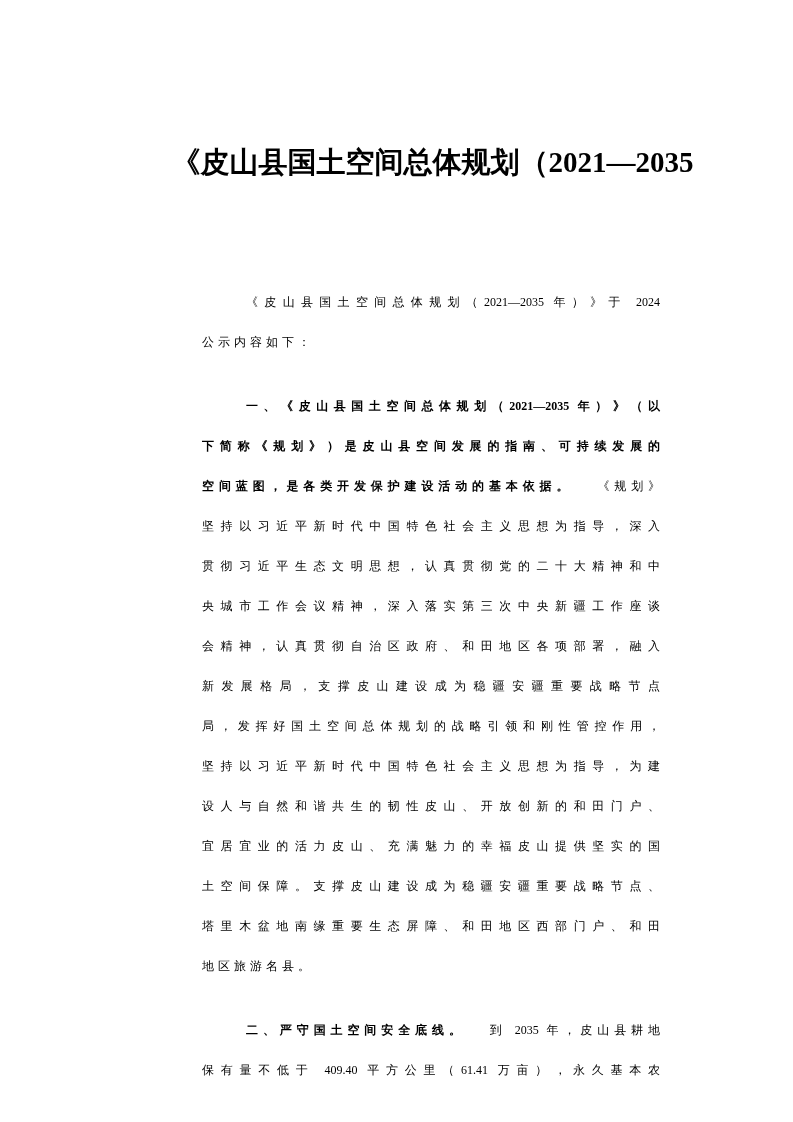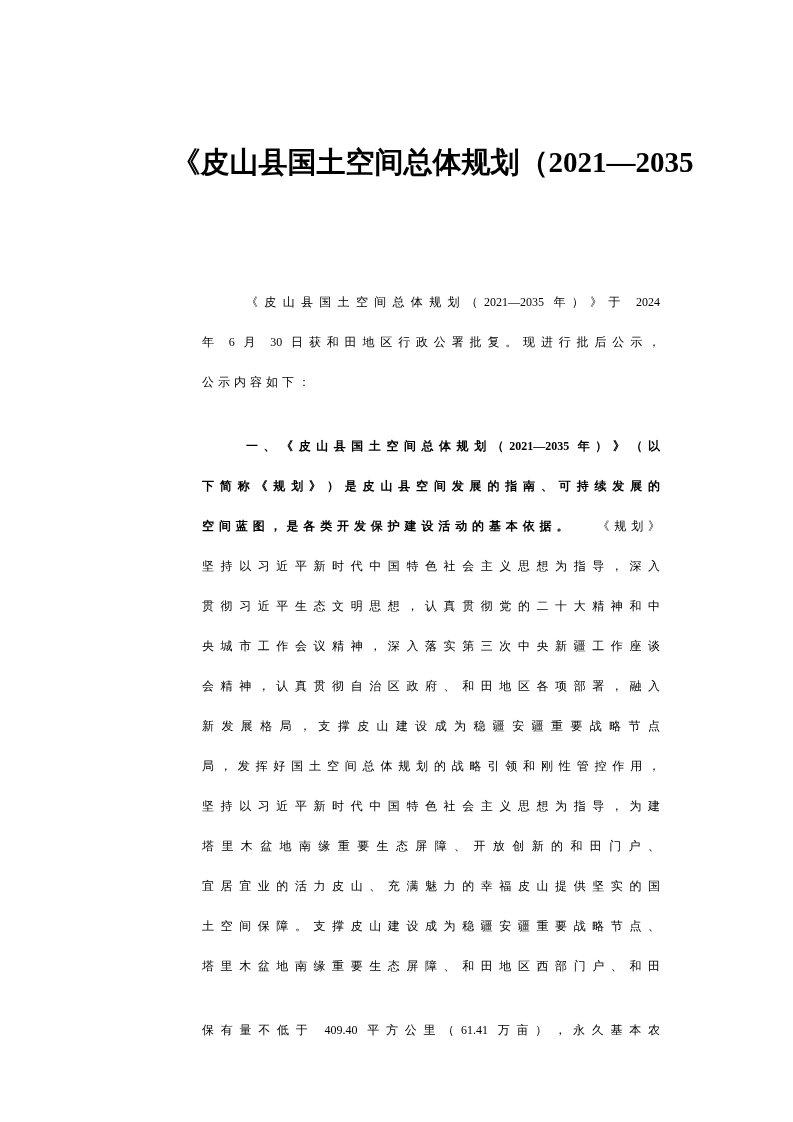--- a/index.html
+++ b/index.html
@@ -45,36 +45,37 @@
 </head>
 <body>
 
 <div class="page">
   <div class="doc-title">
     <div>《皮山县国土空间总体规划（2021—2035</div>
   </div>
   <div class="doc-body">
       <div class="para">
         <div class="line first"><span class="run">《皮山县国土空间总体规划（2021—2035 年）》于 2024</span></div>
-        <div class="line"><span class="run">年 6 月 30 日获和田地区行政公署批复。现进行批后公示，</span></div>
         <div class="line end"><span class="run">公示内容如下：</span></div>
       </div>
       <div class="para">
         <div class="line first"><span class="run bold">一、《皮山县国土空间总体规划（2021—2035 年）》（以</span></div>
         <div class="line"><span class="run bold">下简称《规划》）是皮山县空间发展的指南、可持续发展的</span></div>
         <div class="line"><span class="run bold">空间蓝图，是各类开发保护建设活动的基本依据。</span><span class="run">《规划》</span></div>
         <div class="line"><span class="run">坚持以习近平新时代中国特色社会主义思想为指导，深入</span></div>
         <div class="line"><span class="run">贯彻习近平生态文明思想，认真贯彻党的二十大精神和中</span></div>
         <div class="line"><span class="run">央城市工作会议精神，深入落实第三次中央新疆工作座谈</span></div>
         <div class="line"><span class="run">会精神，认真贯彻自治区政府、和田地区各项部署，融入</span></div>
         <div class="line"><span class="run">新发展格局，支撑皮山建设成为稳疆安疆重要战略节点</span></div>
         <div class="line"><span class="run">局，发挥好国土空间总体规划的战略引领和刚性管控作用，</span></div>
         <div class="line"><span class="run">坚持以习近平新时代中国特色社会主义思想为指导，为建</span></div>
-        <div class="line"><span class="run">塔里木盆地南缘重要生态屏障、开放创新的和田门户、</span></div>
+        <div class="line"><span class="run">设人与自然和谐共生的韧性皮山、开放创新的和田门户、</span></div>
         <div class="line"><span class="run">宜居宜业的活力皮山、充满魅力的幸福皮山提供坚实的国</span></div>
         <div class="line"><span class="run">土空间保障。支撑皮山建设成为稳疆安疆重要战略节点、</span></div>
         <div class="line"><span class="run">塔里木盆地南缘重要生态屏障、和田地区西部门户、和田</span></div>
+        <div class="line end"><span class="run">地区旅游名县。</span></div>
       </div>
       <div class="para">
+        <div class="line first"><span class="run bold">二、严守国土空间安全底线。</span><span class="run">到 2035 年，皮山县耕地</span></div>
         <div class="line"><span class="run">保有量不低于 409.40 平方公里（61.41 万亩），永久基本农</span></div>
       </div>
     </div>
 </div>
 
 </body></html>

